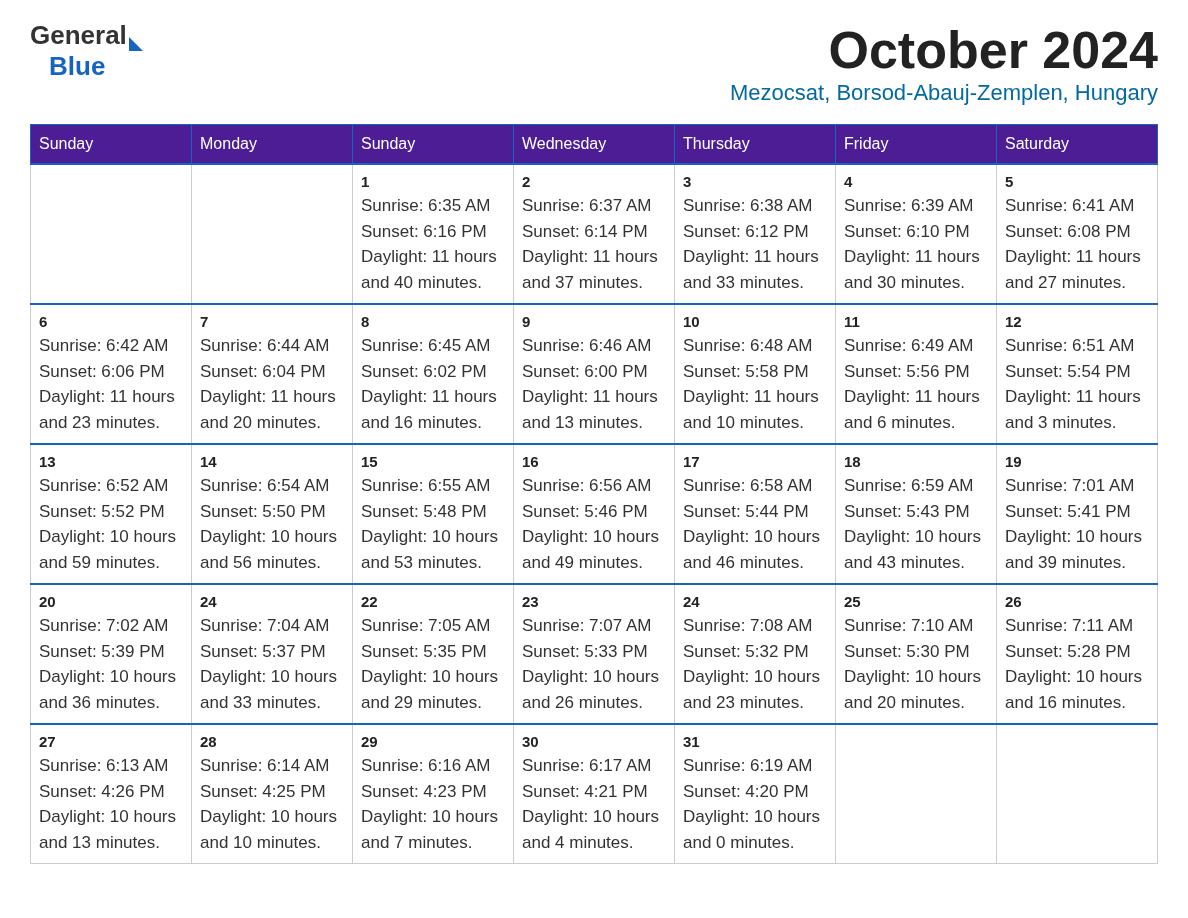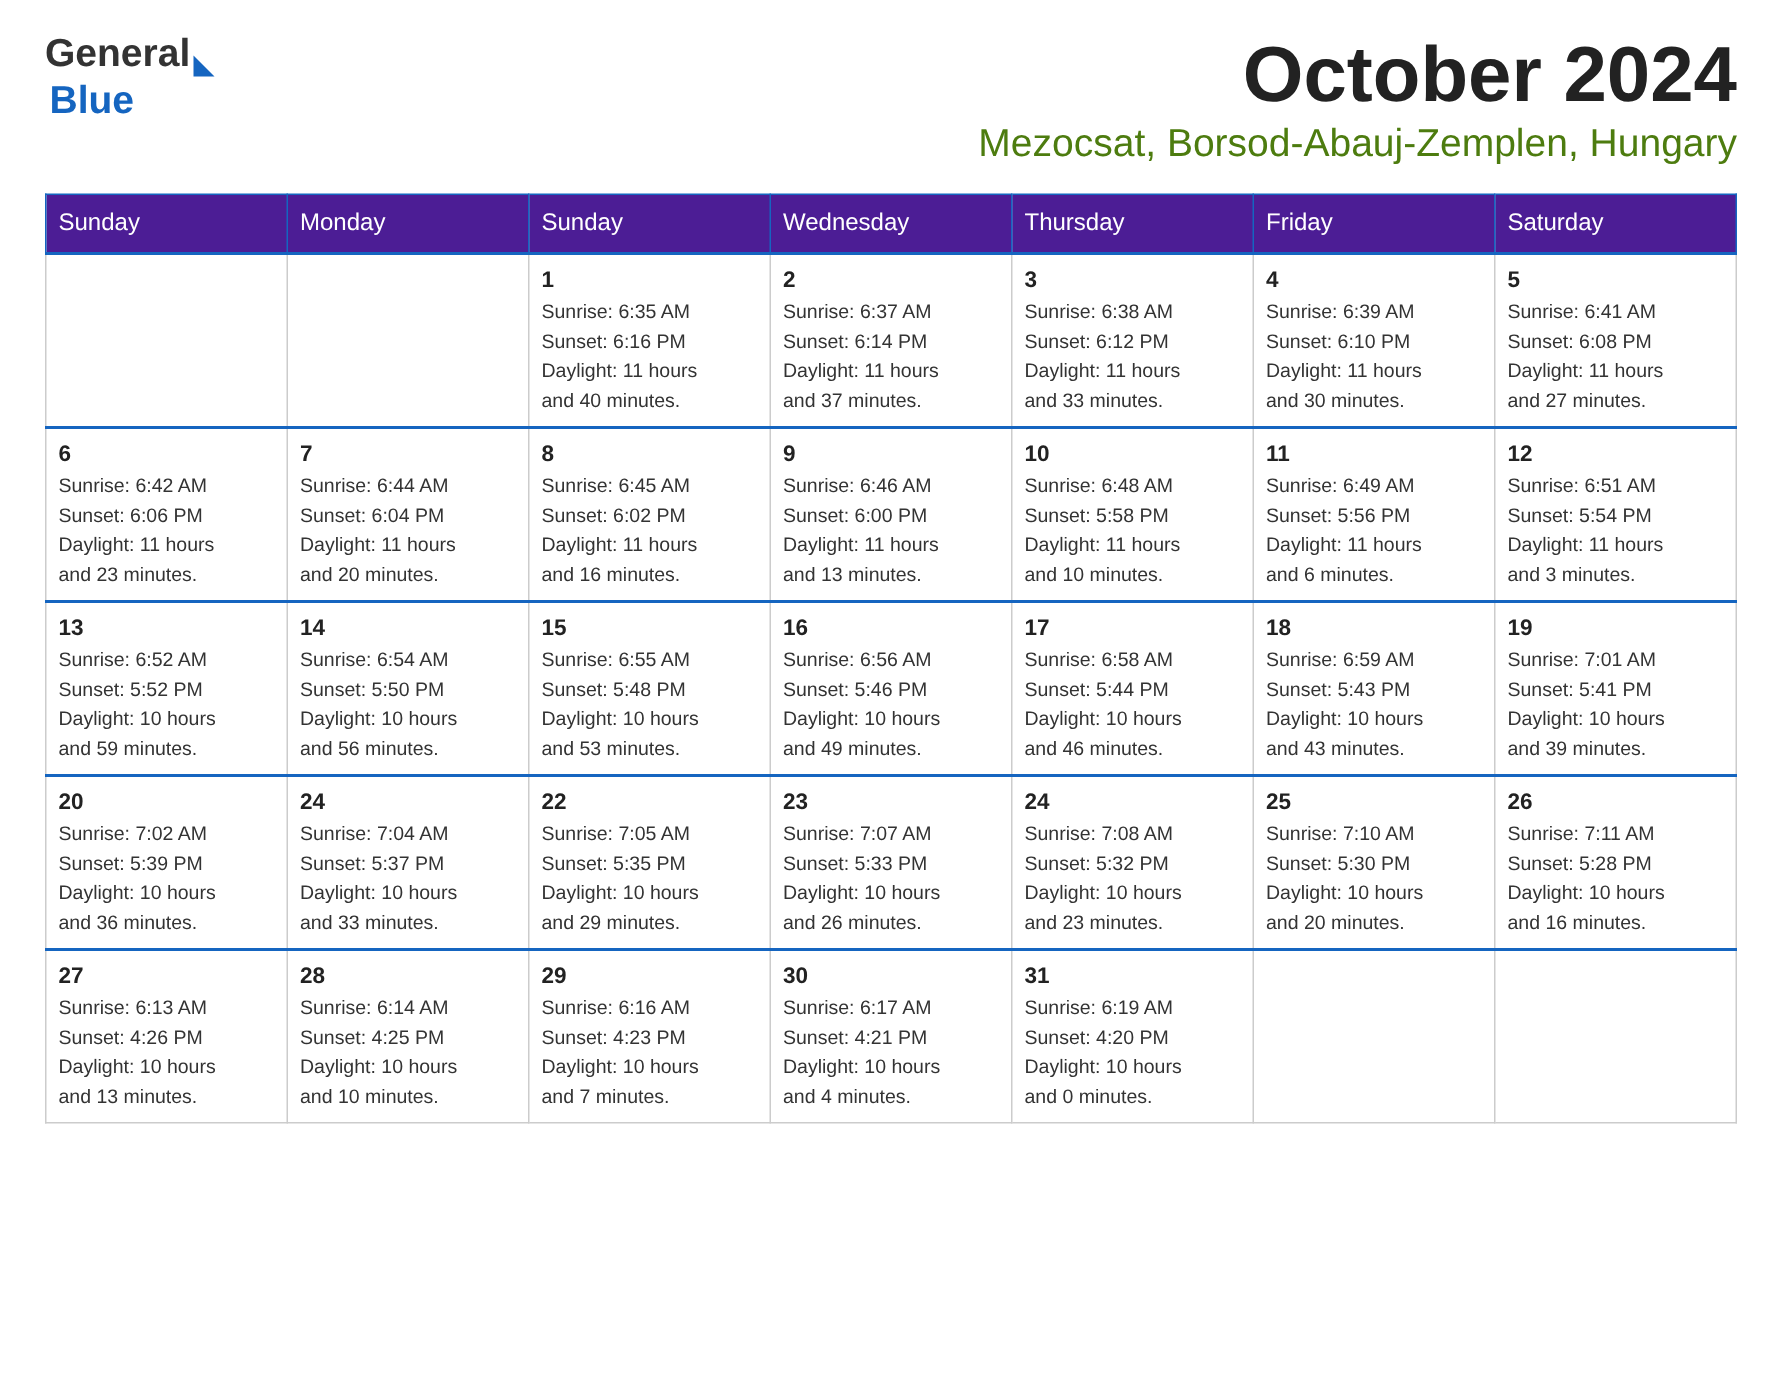--- a/index.html
+++ b/index.html
@@ -44,22 +44,22 @@
       display: flex;
       align-items: flex-end;
     }
     .month-title {
       font-size: 52px;
       font-weight: bold;
       color: #222;
       text-align: right;
     }
     .location-title {
-      font-size: 26px;
-      color: #4d7c0f;
+      font-size: 22px;
+      color: #0369a1;
       text-align: right;
       margin-bottom: 10px;
     }
     .title-block {
       text-align: right;
       margin-left: 48px;
     }
     table {
       width: 100%;
       border-collapse: collapse;
@@ -86,21 +86,21 @@
       height: 110px;
     }
     .day-number {
       font-size: 15px;
       font-weight: bold;
       color: #222;
       display: block;
       margin-bottom: 3px;
     }
     .day-info {
-      font-size: 13px;
+      font-size: 17px;
       color: #333;
       line-height: 1.5;
     }
     tbody tr {
       border-top: 2px solid #1565c0;
     }
     tbody td:first-child {
       border-left: 1px solid #ccc;
     }
     .empty-cell {
@@ -109,21 +109,21 @@
   </style>
 </head>
 <body>
 
 <div class="header-row">
   <div class="logo-block">
     <div class="logo-top-line">
       <span class="logo-text-general">General</span>
       <div class="logo-triangle"></div>
     </div>
-    <span class="logo-text-blue" style="margin-left: 3px;">Blue</span>
+    <span class="logo-text-blue" style="margin-left: 19px;">Blue</span>
   </div>
   <div class="title-block">
     <div class="month-title">October 2024</div>
     <div class="location-title">Mezocsat, Borsod-Abauj-Zemplen, Hungary</div>
   </div>
 </div>
 
 <table>
   <thead>
     <tr>

